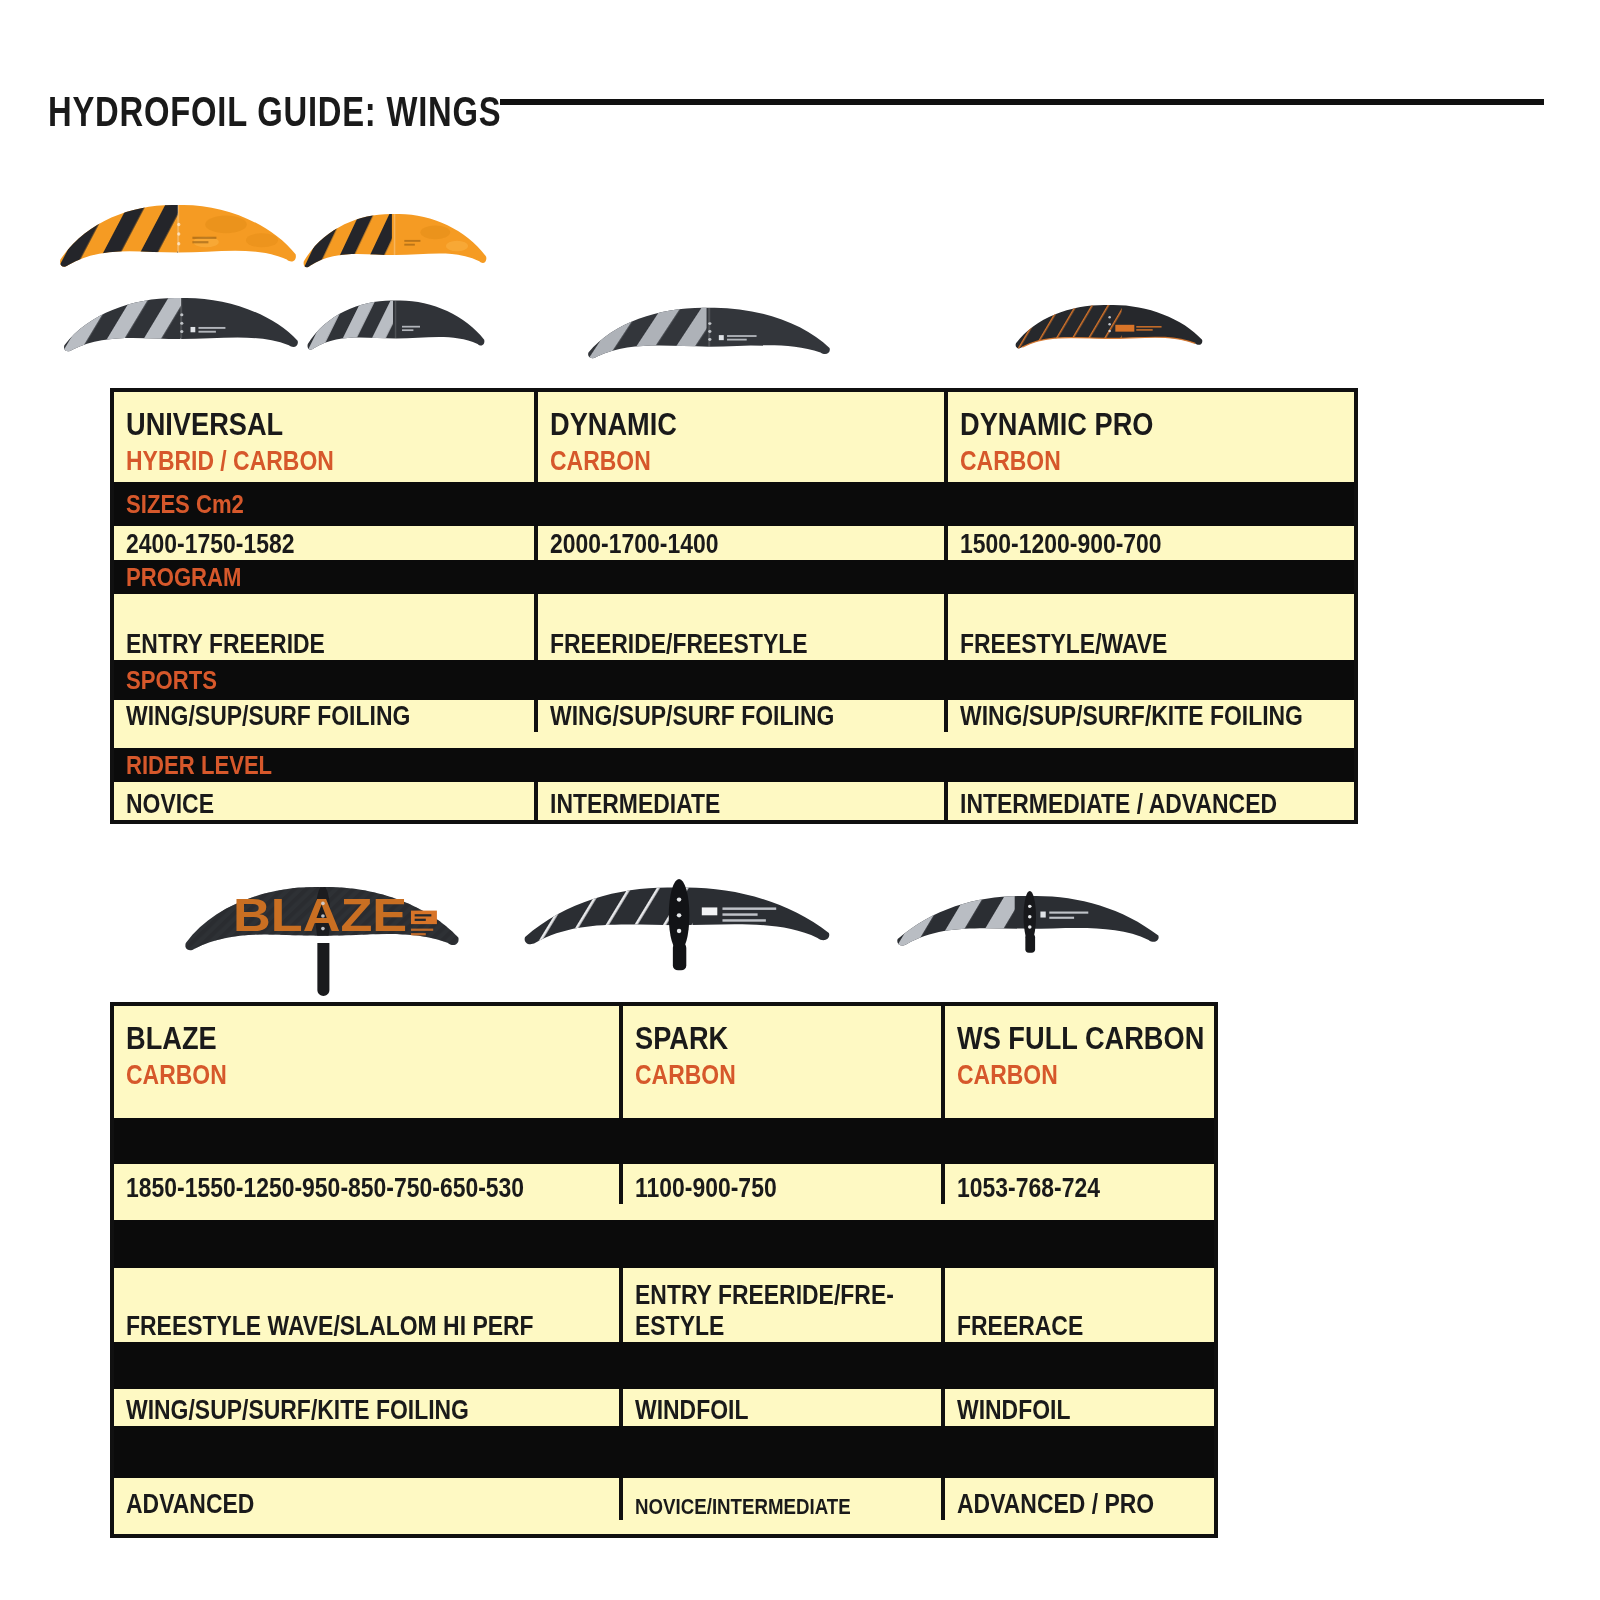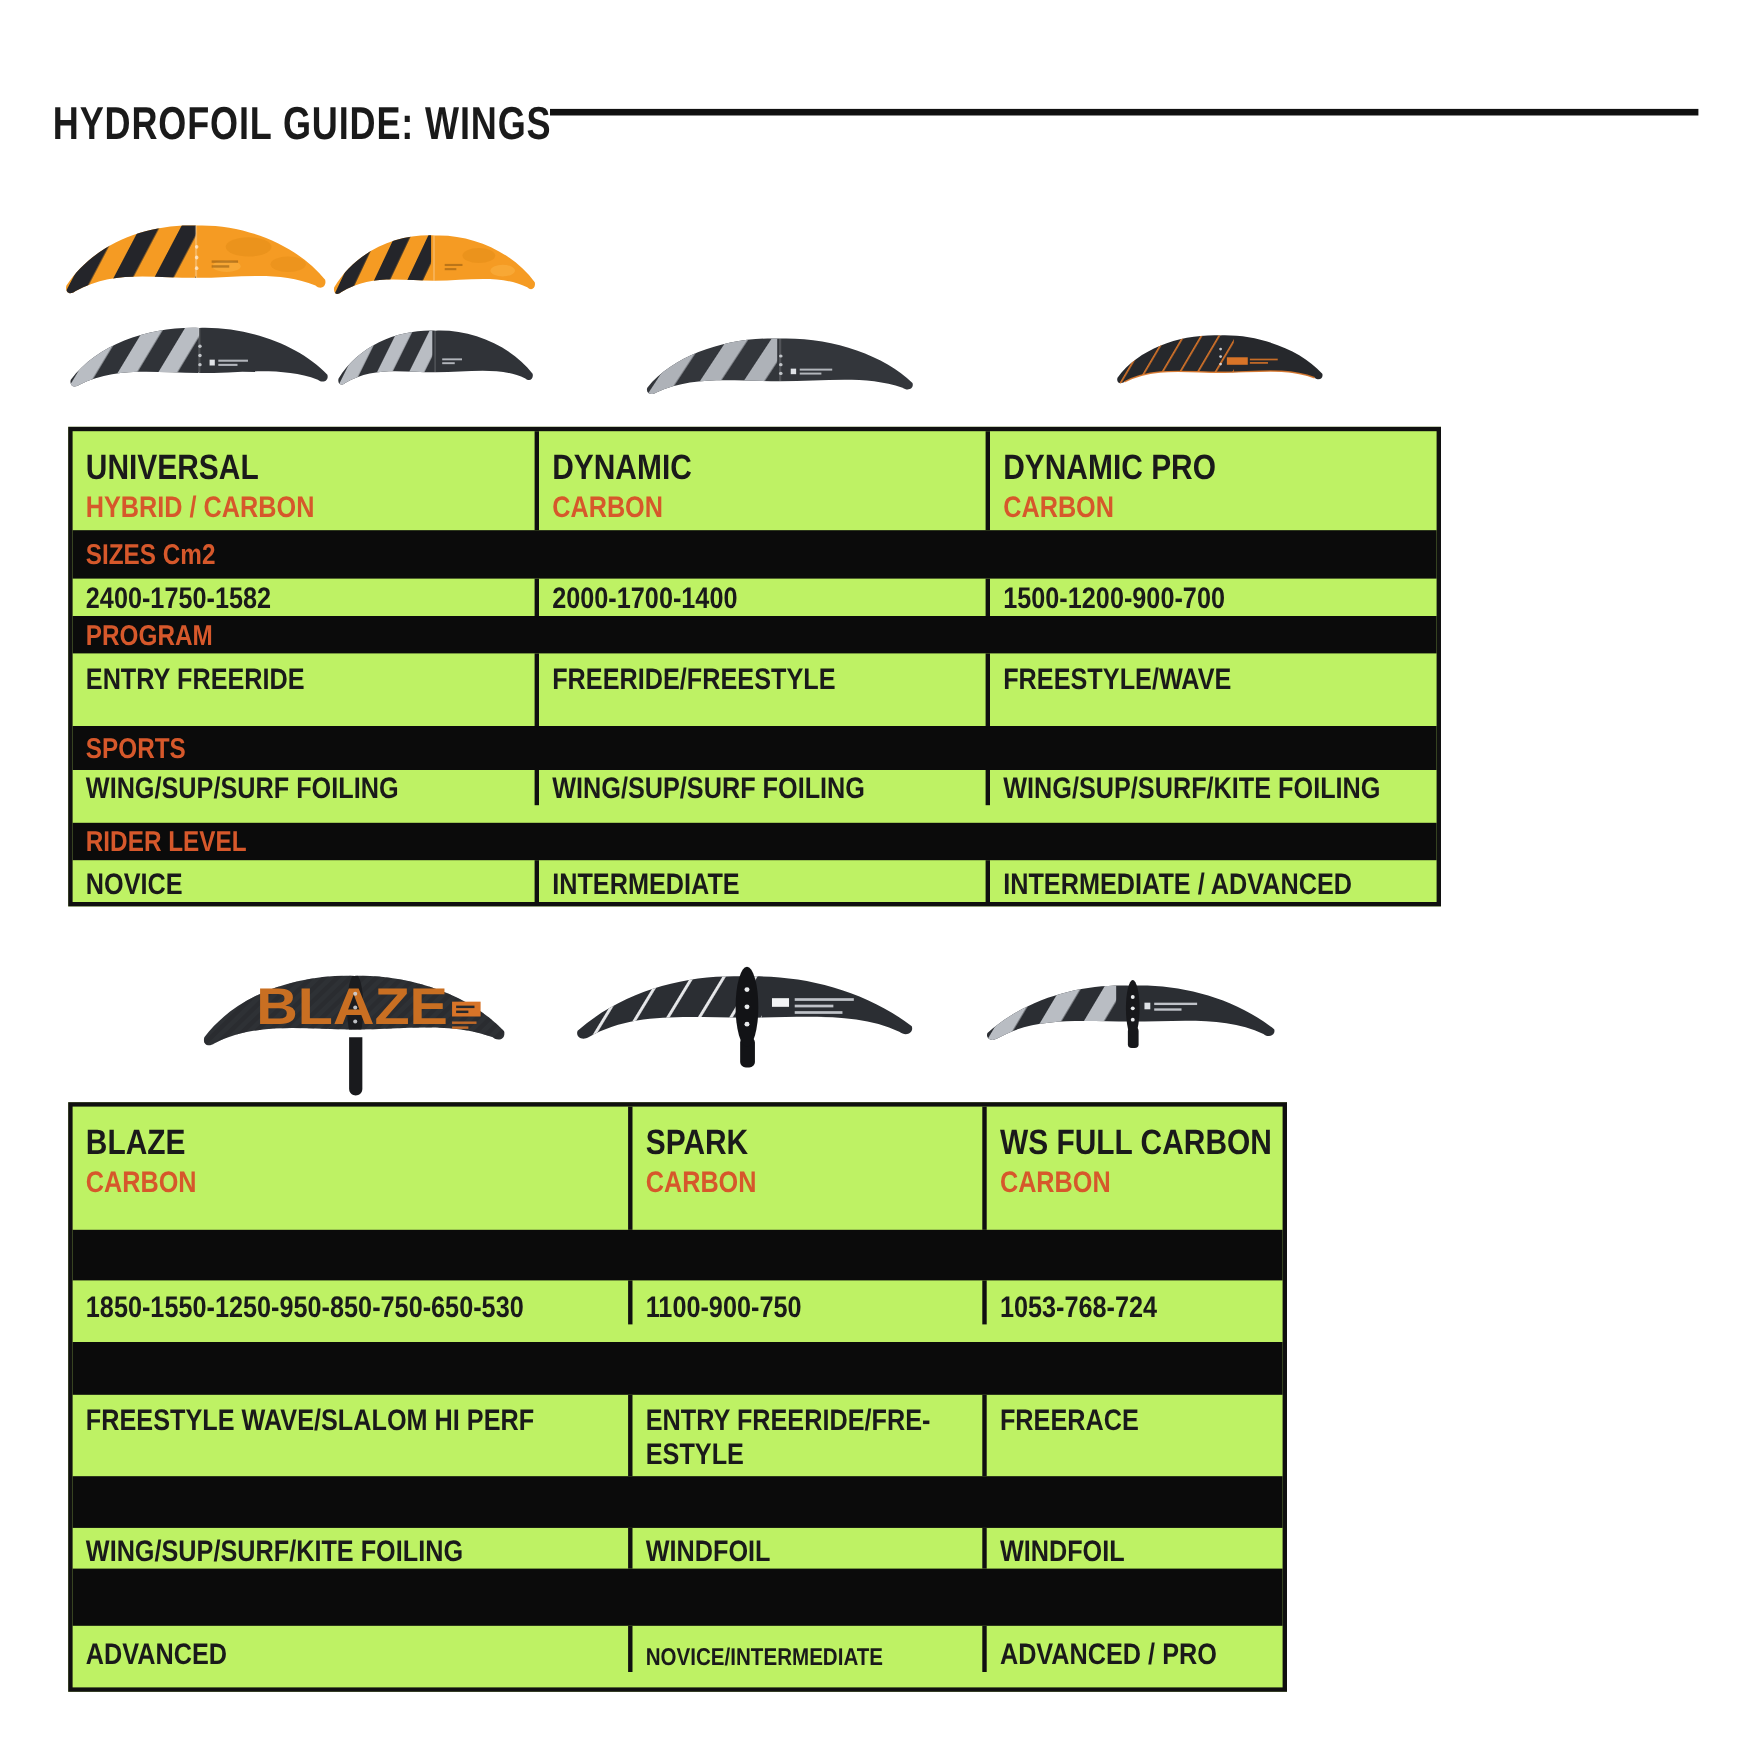--- a/index.html
+++ b/index.html
@@ -9,29 +9,29 @@
   
   .cnd{display:inline-block;transform:scaleX(0.85);transform-origin:0 50%;white-space:nowrap;}
   .cnd-wrap{display:block;transform:scaleX(0.85);transform-origin:0 0;white-space:pre-line;width:116%;}
 
   
   .page-title{left:48px;top:76px;font-size:42px;font-weight:bold;letter-spacing:1px;margin-top:12px;}
   .page-title .cnd{transform:scaleX(0.78);}
   .title-rule{left:500px;top:99px;width:1044px;height:6px;background:#101010;}
 
   
-  .spec-table{border:4px solid #101010;background:#bef264;box-sizing:border-box;}
+  .spec-table{border:4px solid #101010;background:#fef9c3;box-sizing:border-box;margin-left:48px;}
   .t1{left:62px;top:388px;width:1248px;}
   .t2{left:62px;top:1002px;width:1108px;}
   .trow{display:grid;box-sizing:border-box;}
   .t1 .trow{grid-template-columns:424px 410px 1fr;}
   .t2 .trow{grid-template-columns:509px 322px 1fr;}
   .tcell{box-sizing:border-box;padding:0 0 0 12px;display:flex;align-items:flex-end;overflow:hidden;}
   .tcell.vline{border-right:4px solid #101010;}
-  .tcell.top{align-items:flex-start;padding-top:8px;}
+  .tcell.top{align-items:flex-end;padding-top:8px;}
   .hdr-cell{flex-direction:column;align-items:flex-start;justify-content:flex-start;padding-top:12px;}
   .prod-name{font-size:32px;font-weight:bold;line-height:1.25;}
   .prod-mat{font-size:27px;font-weight:bold;color:#d6582b;line-height:1.3;}
   .bar{background:#0b0b0b;display:flex;align-items:center;padding-left:12px;box-sizing:border-box;}
   .bar-label{color:#d6582b;font-size:26px;font-weight:bold;}
   .cell-text{font-size:27px;font-weight:bold;}
   .cell-text.small{font-size:22px;}
 
   svg{display:block;}
 </style>

